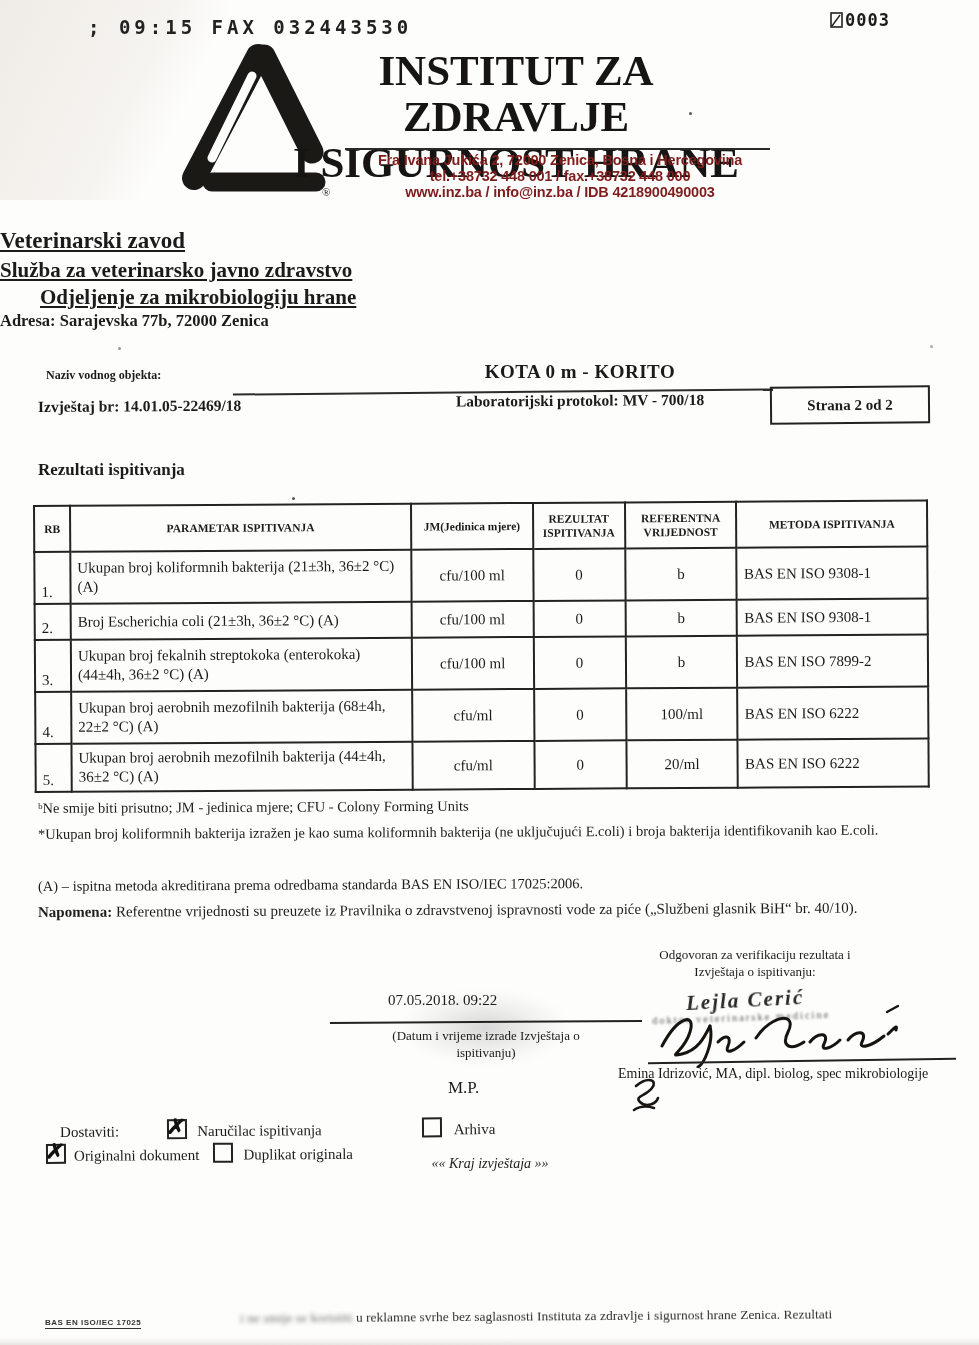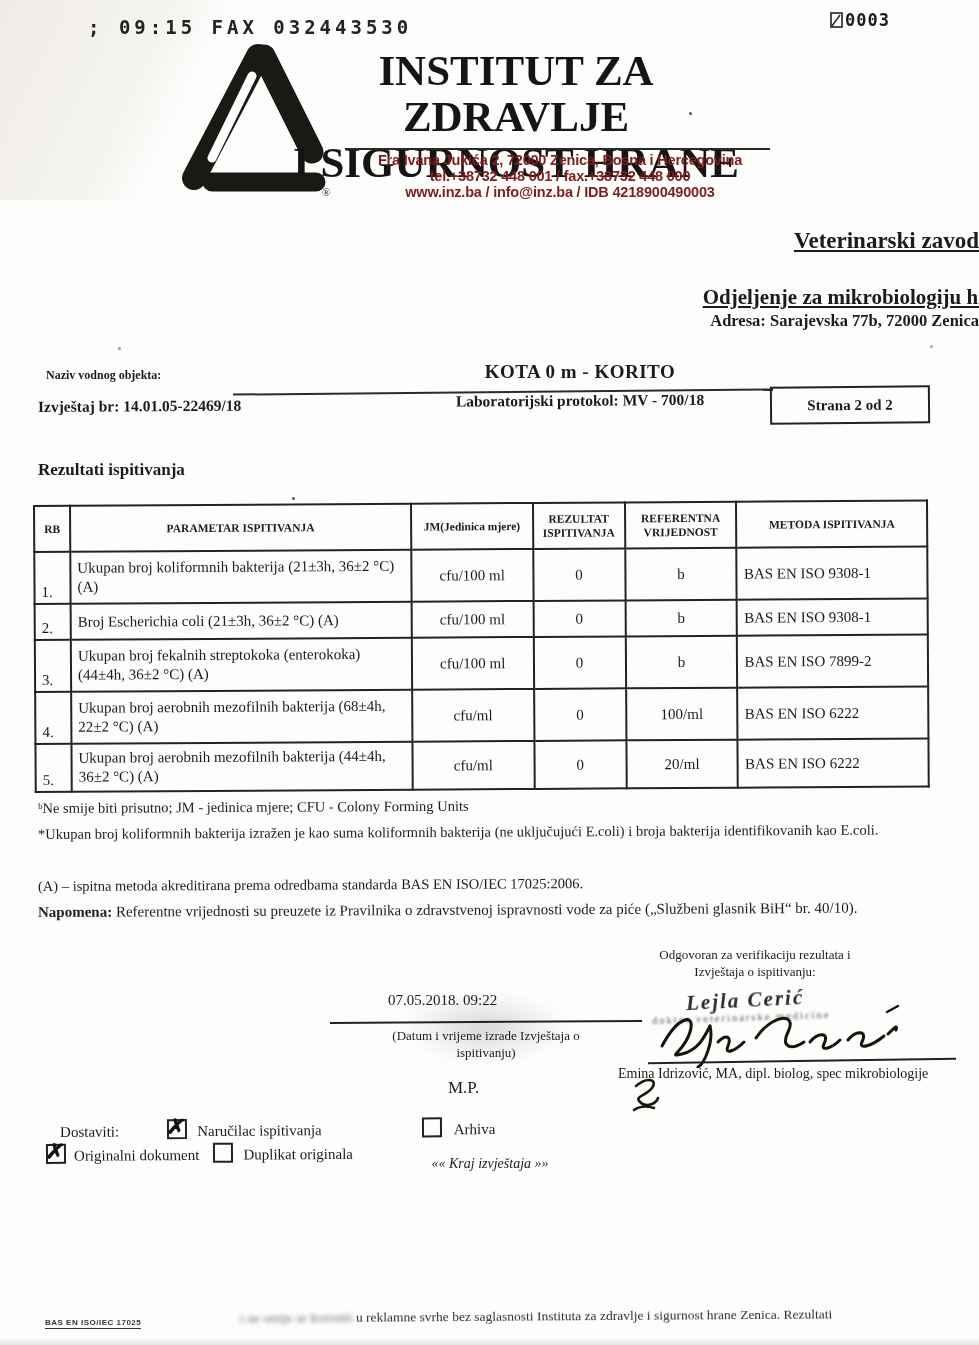--- a/index.html
+++ b/index.html
@@ -24,21 +24,21 @@
   #fax-line{left:88px;top:16px;font-size:19px;letter-spacing:4px;font-weight:bold;color:#222;}
   #page-counter{left:830px;top:10px;font-size:17px;font-weight:bold;letter-spacing:1px;display:flex;align-items:flex-start;gap:2px;}
   
   #org-name{left:285px;top:48px;width:462px;text-align:center;font-weight:bold;
     font-size:43px;line-height:46px;letter-spacing:0px;color:#171513;font-family:"Liberation Serif",serif;}
   #org-rule{left:345px;top:148px;width:425px;height:2px;background:#2a2a2a;}
   #org-addr{left:360px;top:152px;width:400px;text-align:center;font-size:14.5px;line-height:16px;
     color:#7f1d1d;font-weight:bold;letter-spacing:-0.2px;}
   #reg-mark{left:322px;top:186px;font-size:11px;color:#222;}
   
-  .dept{left:0;width:979px;text-align:right;}
+  .dept{left:0;width:979px;text-align:left;}
   
   #strana-box{left:770px;top:386px;width:156px;height:34px;border:2px solid #222;
     display:flex;align-items:center;justify-content:center;font-size:15px;font-weight:bold;transform:rotate(-0.5deg);}
   #kota-rule{left:233px;top:391px;width:540px;height:2px;background:#2b2b2b;transform:rotate(-0.55deg);}
   
   #results-table{left:33px;top:505px;width:895px;border-collapse:collapse;transform:rotate(-0.35deg);transform-origin:left top;}
   #results-table th,#results-table td{border:2px solid #232323;font-family:"Liberation Serif",serif;}
   #results-table th{font-size:11.5px;font-weight:bold;text-align:center;padding:2px 3px;line-height:14px;}
   #results-table td{font-size:15px;padding:2px 6px;}
   td.c-rb{text-align:left;padding-left:8px;font-size:15px;vertical-align:bottom;padding-bottom:8px;}
@@ -103,20 +103,21 @@
     <div>I SIGURNOST HRANE</div>
   </div>
   <div id="org-rule" class="abs"></div>
   <div id="org-addr" class="abs sans">
     <div>Fra Ivana Jukića 2, 72000 Zenica, Bosna i Hercegovina</div>
     <div>tel.+38732 448 001 / fax.+38732 448 000</div>
     <div>www.inz.ba / info@inz.ba / IDB 4218900490003</div>
   </div>
 
   <div class="abs dept b u" style="top:228px;font-size:23px;">Veterinarski zavod</div>
+  <div class="abs dept b u" style="top:258px;font-size:21px;">Služba za veterinarsko javno zdravstvo</div>
   <div class="abs dept b u" style="top:285px;font-size:21px;margin-left:40px;">Odjeljenje za mikrobiologiju hrane</div>
   <div class="abs dept b" style="top:311px;font-size:16.5px;">Adresa: Sarajevska 77b, 72000 Zenica</div>
 
   <div class="abs b" style="left:46px;top:368px;font-size:12px;">Naziv vodnog objekta:</div>
   <div class="abs b ctr" style="left:400px;top:361px;width:360px;font-size:19px;letter-spacing:.5px;">KOTA 0 m - KORITO</div>
   <div id="kota-rule" class="abs"></div>
   <div class="abs b tilt" style="left:38px;top:398px;font-size:15.5px;">Izvještaj br: 14.01.05-22469/18</div>
   <div class="abs b ctr tilt" style="left:400px;top:393px;width:360px;font-size:15.5px;">Laboratorijski protokol: MV - 700/18</div>
   <div id="strana-box" class="abs">
     <span>Strana 2 od 2</span>

